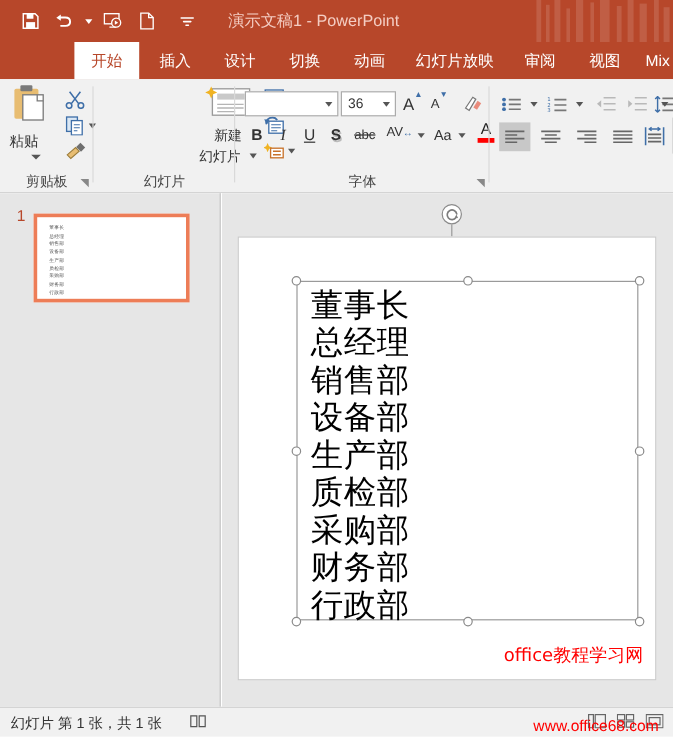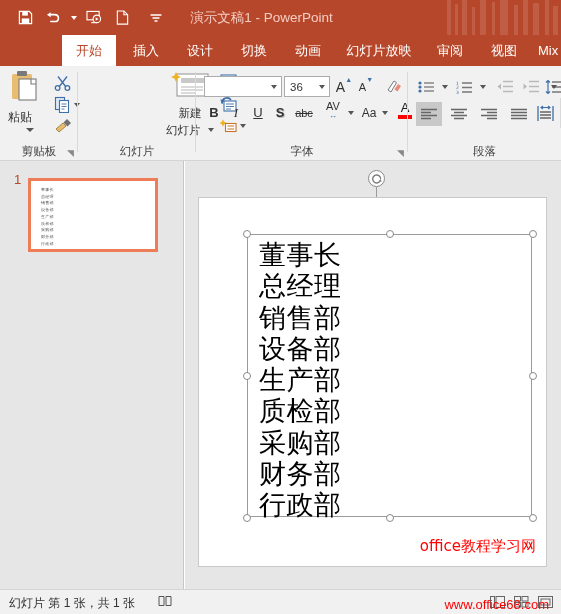--- a/index.html
+++ b/index.html
@@ -339,21 +339,21 @@
       </div>
       <div class="fbtn" style="left:52px;top:36px;width:20px;text-decoration:underline;">
         <span>U</span>
       </div>
       <div class="fbtn" style="left:74px;top:36px;width:20px;font-weight:bold;text-shadow:1px 1px 0 #bbb;">
         <span>S</span>
       </div>
       <div class="fbtn" style="left:96px;top:36px;width:24px;font-size:11px;text-decoration:line-through;">
         <span>abc</span>
       </div>
-      <div class="fbtn" style="left:122px;top:34px;width:30px;flex-direction:column;">
+      <div class="fbtn" style="left:122px;top:34px;width:30px;flex-direction:row;">
         <span style="font-size:11px;line-height:11px;">AV</span>
         <span style="font-size:8px;color:#3f6fa8;line-height:8px;">↔</span>
       </div>
       <div class="fbtn" style="left:150px;top:36px;width:10px;">
           <span class="caret-dn" style="border-top-color:#555;"></span>
         </div>
       <div class="fbtn" style="left:162px;top:36px;width:22px;font-size:12px;">
         <span>Aa</span>
       </div>
       <div class="fbtn" style="left:184px;top:36px;width:10px;">
@@ -443,21 +443,20 @@
         <svg width="19" height="17" viewBox="0 0 19 17" fill="none">
           <path d="M2 1v15M17 1v15" stroke="#3f6fa8" stroke-width="1.3"></path>
           <path d="M5 2.5h9M7 1 5 2.5 7 4M12 1l2 1.5-2 1.5" stroke="#3f6fa8" stroke-width="1.1"></path>
           <path d="M4 7h11M4 10h11M4 13h11" stroke="#666" stroke-width="1.3"></path>
         </svg>
       </div>
 
       <div class="rgroup-sep" style="left:152px;top:32px;height:30px;"></div>
       <div class="fbtn" style="left:-1000px;top:36px;"></div>
 
-      <div class="rgroup-label">段落</div>
     </div>
 
     <div class="fbtn" style="position:absolute;left:530px;top:102px;width:22px;">
       <svg width="18" height="14" viewBox="0 0 18 14" fill="none">
         <path d="M1 2.5h7M1 6.5h7M1 10.5h7M10 2.5h7M10 6.5h7M10 10.5h7" stroke="#3f6fa8" stroke-width="1.4"></path>
       </svg>
     </div>
     <div class="fbtn" style="position:absolute;left:552px;top:102px;width:10px;">
         <span class="caret-dn" style="border-top-color:#555;"></span>
       </div>

